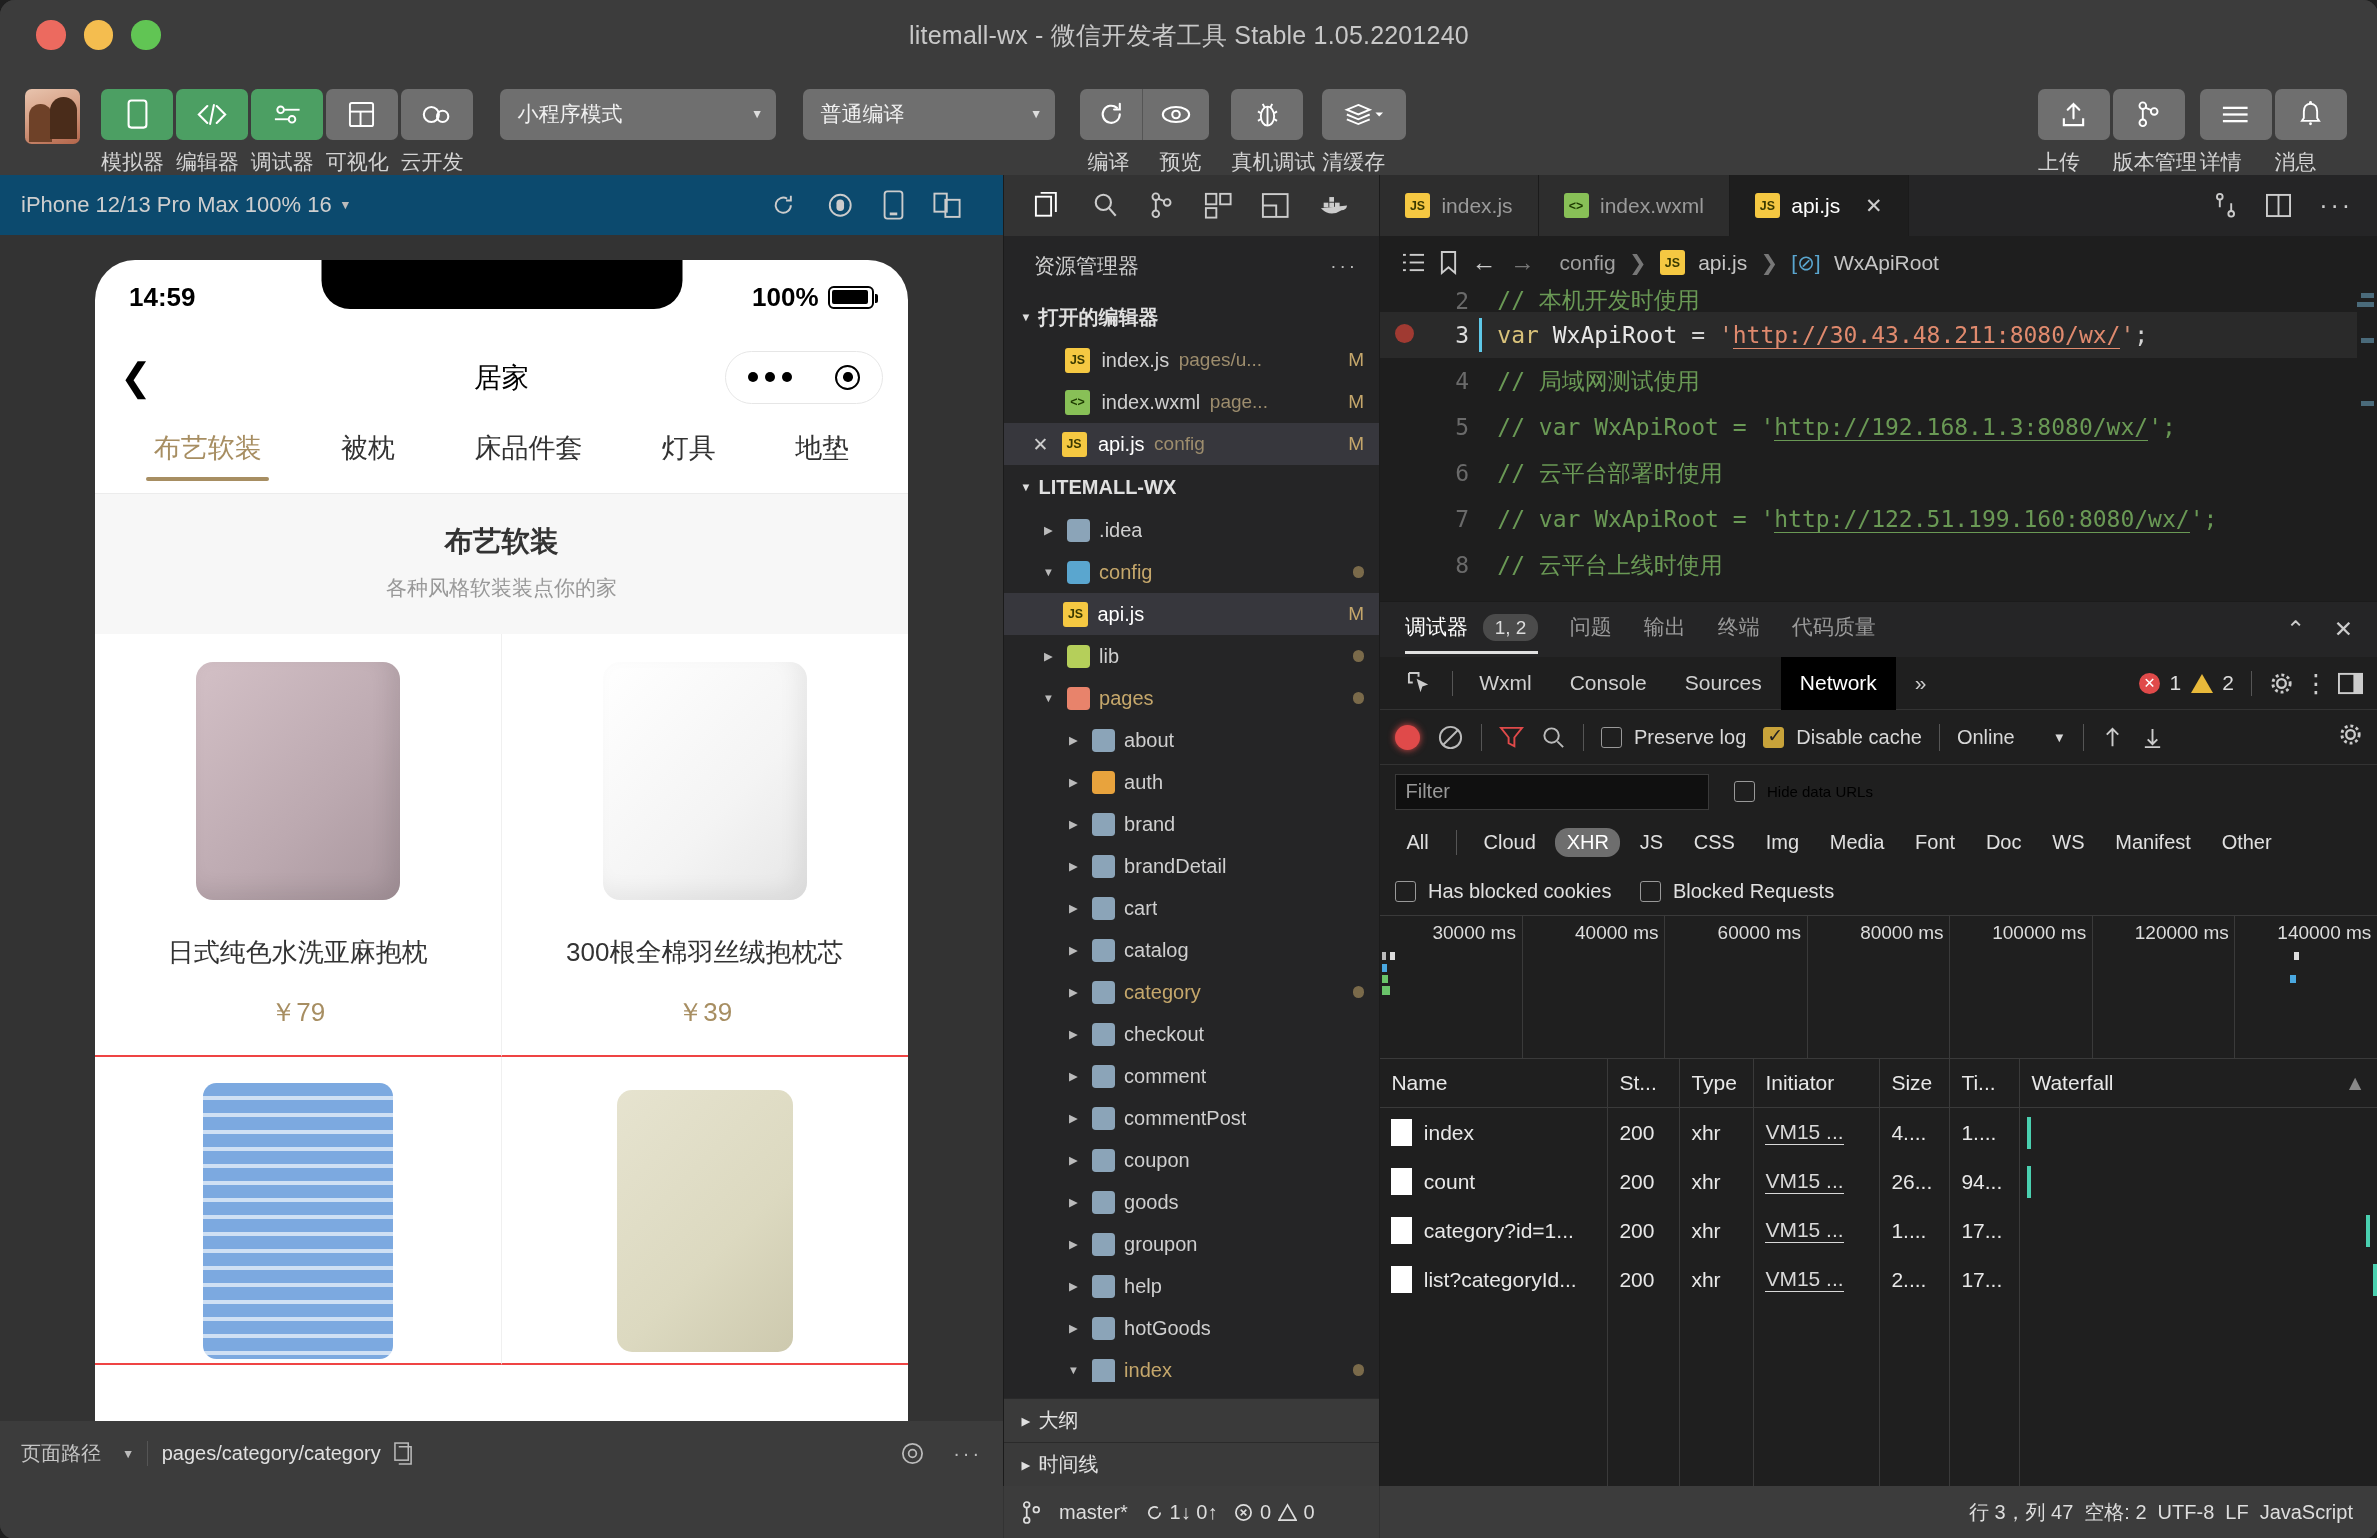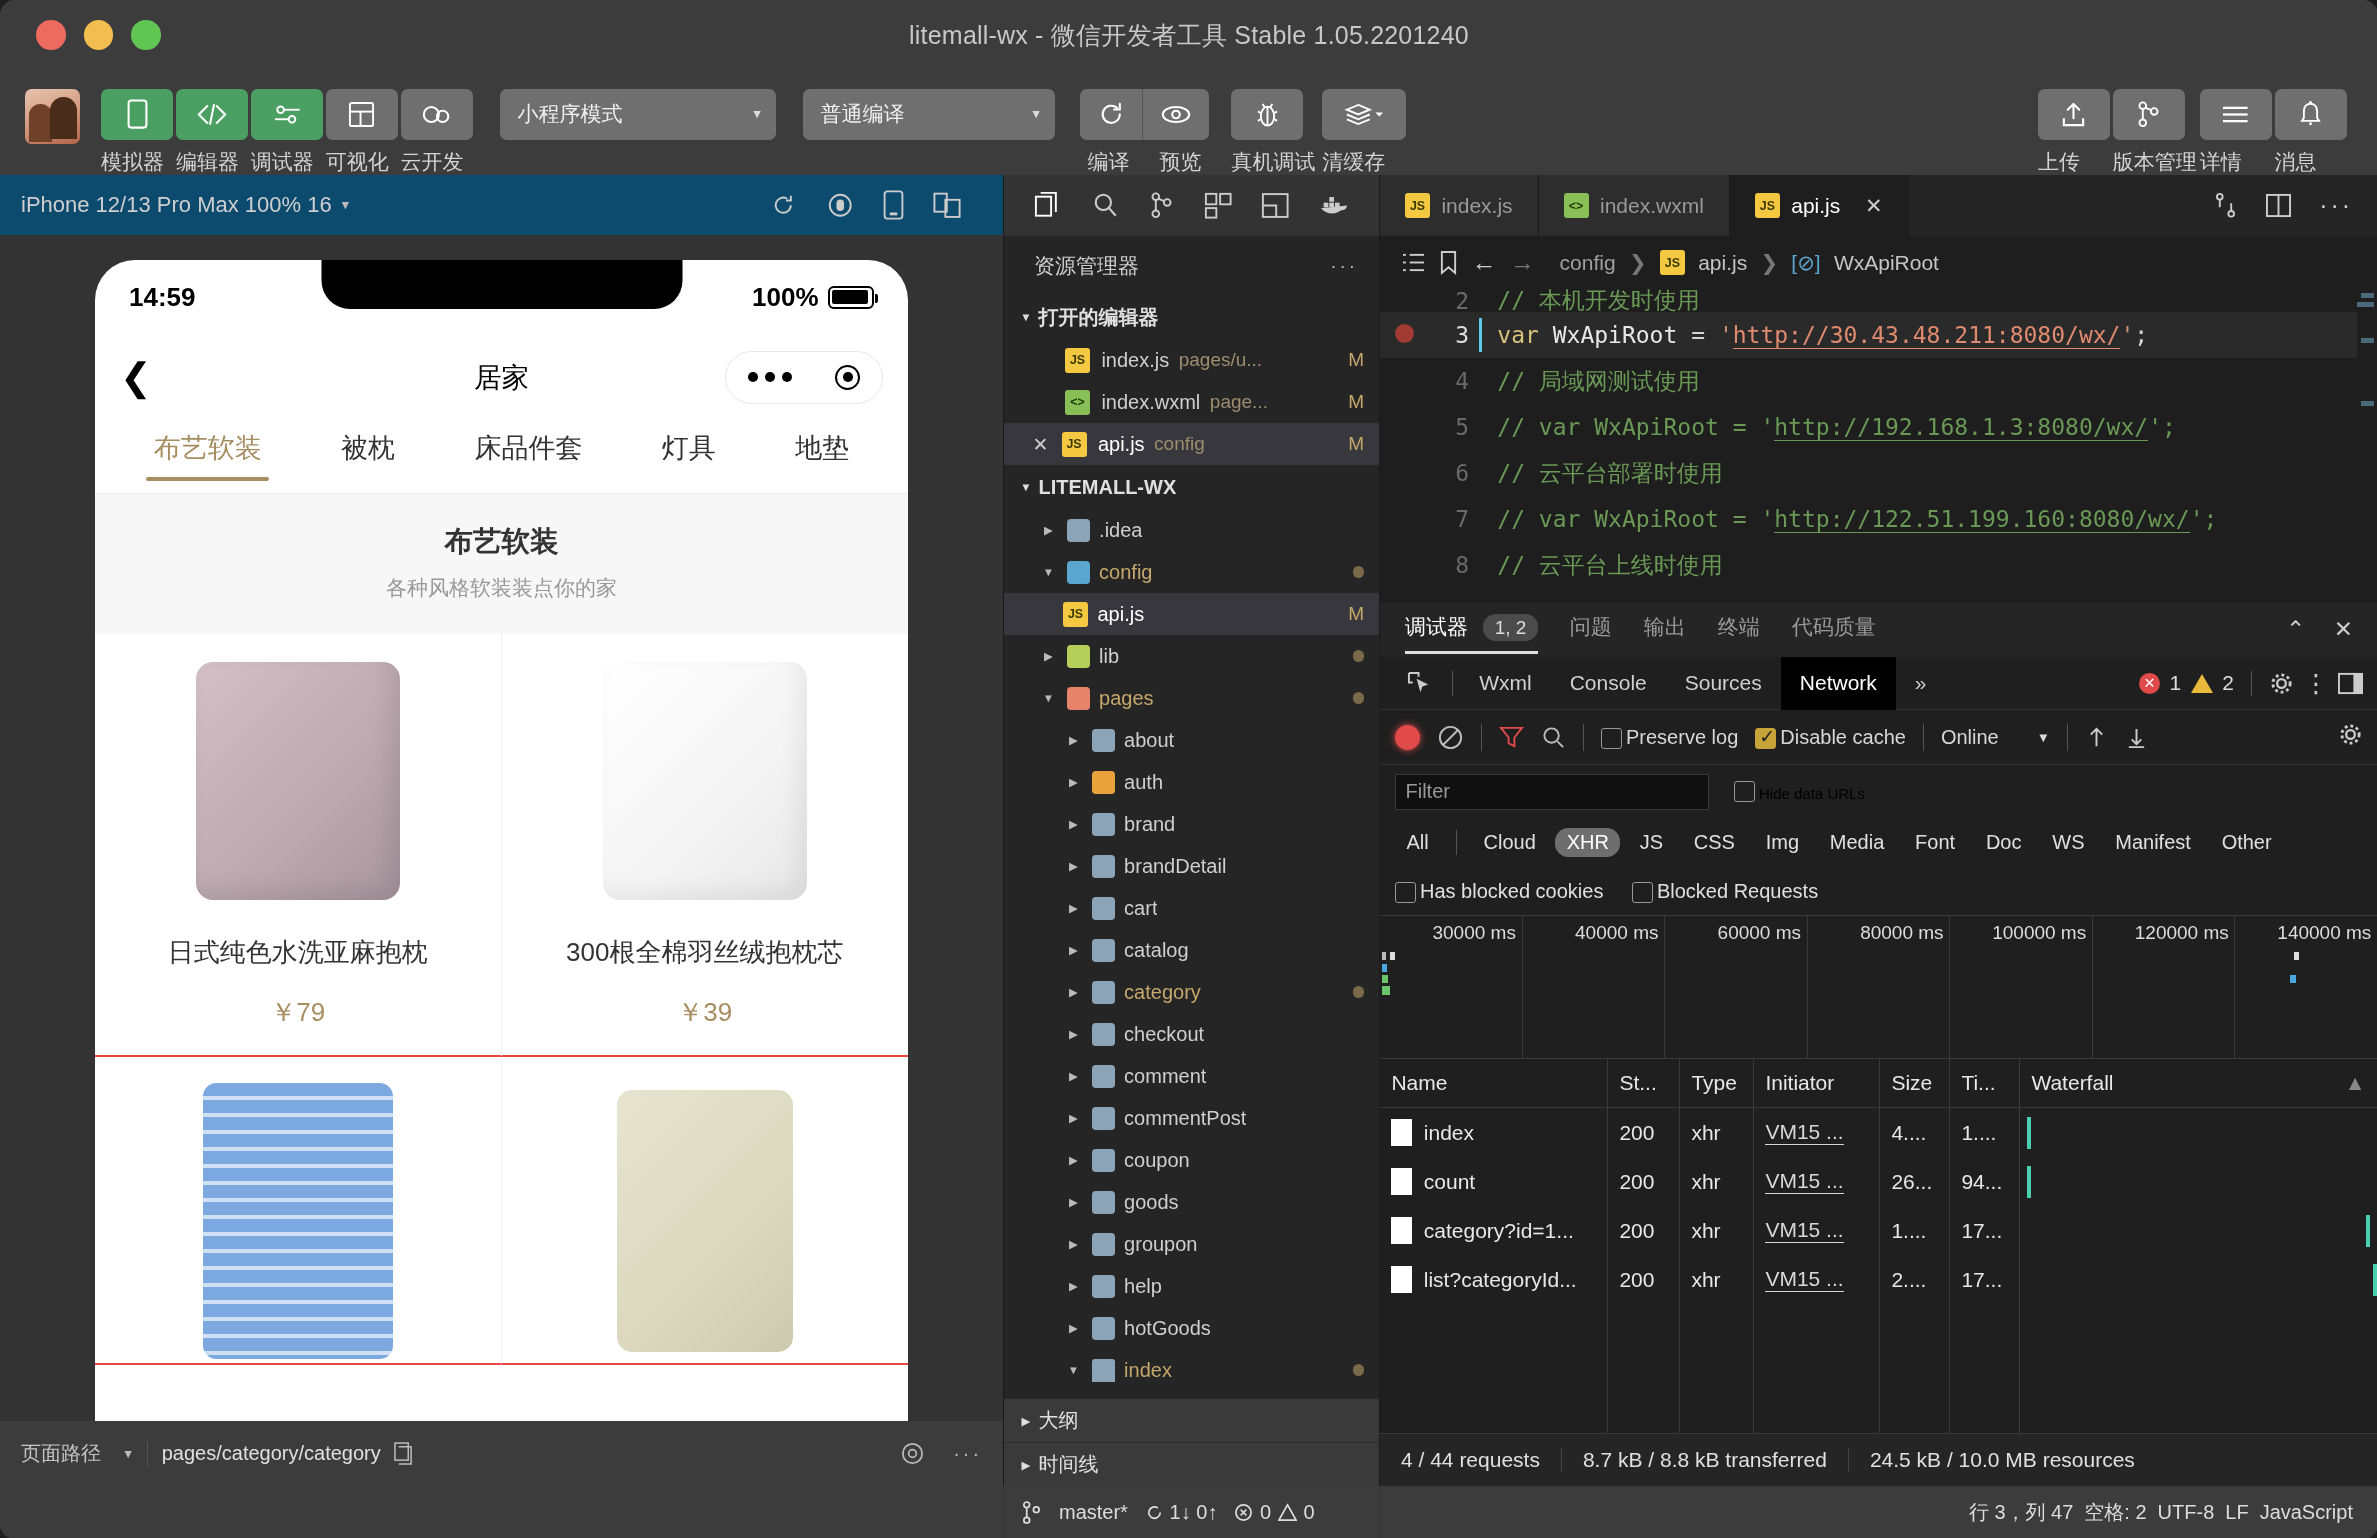--- a/index.html
+++ b/index.html
@@ -305,21 +305,21 @@
     border-bottom:19px solid #e8b93a; position:relative;
   }
   .net-toolbar {
     height:55px; background:#1f1f1f; display:flex; align-items:center; gap:17px;
     padding: 0 15px; flex:none; font-size:20px; color:#d8d8d8; border-bottom:1px solid #333;
   }
   .rec-dot { width:25px;height:25px;border-radius:50%;background:#e04a4a; box-shadow:0 0 7.6px #e04a4a;}
   .cb { width:21px;height:21px;border:1.4px solid #999; border-radius:2.9px; display:inline-block; flex:none;}
   .cb.checked { background:#c8a33a; border-color:#c8a33a; position:relative;}
   .cb.checked:after { content:'✓'; position:absolute; left:2.9px; top:-3.8px; color:#222; font-size:19px;}
-  .chk { display:flex; align-items:flex-end; gap:4px; cursor:pointer;}
+  .chk { display:flex; align-items:center; gap:12px; cursor:pointer;}
   .online-sel { display:flex; align-items:center; gap:38px; cursor:pointer;}
   .tb-sep { width:1px;height:27px;background:#555;}
   .filter-row {
     height:53px; background:#1f1f1f; display:flex; align-items:center; gap:25px; padding:0 15px; flex:none;
   }
   .filter-input {
     width: 314px; height:36px; background:#101010; border:1px solid #3a3a3a;
     color:#999; font-size:20px; padding:0 9.5px; display:flex;align-items:center;
   }
   .type-row {
@@ -1198,25 +1198,20 @@
           <div style="flex:1; display:flex;">
             <div class="col-name" style="border-right:1px solid #3a3a3a;"></div>
             <div class="col-st" style="border-right:1px solid #3a3a3a;"></div>
             <div class="col-type" style="border-right:1px solid #3a3a3a;"></div>
             <div class="col-init" style="border-right:1px solid #3a3a3a;"></div>
             <div class="col-size" style="border-right:1px solid #3a3a3a;"></div>
             <div class="col-time" style="border-right:1px solid #3a3a3a;"></div>
             <div class="col-wf"></div>
           </div>
 
-          <div class="nt-summary">
-            <span>4 / 44 requests</span>
-            <span>8.7 kB / 8.8 kB transferred</span>
-            <span>24.5 kB / 10.0 MB resources</span>
-          </div>
         </div>
       </div>
     </div>
   </div>
 
   <div class="bottom-strip">
     <div style="width:1003px;flex:none;background:#3c3c3c;"></div>
     <div class="statusbar-left" style="width:376px;flex:none;border-left:1px solid #333;">
       <svg width="21" height="25" viewBox="0 0 22 26">
           <circle cx="6" cy="5" r="3" fill="none" stroke="#ddd" stroke-width="1.8"></circle>

